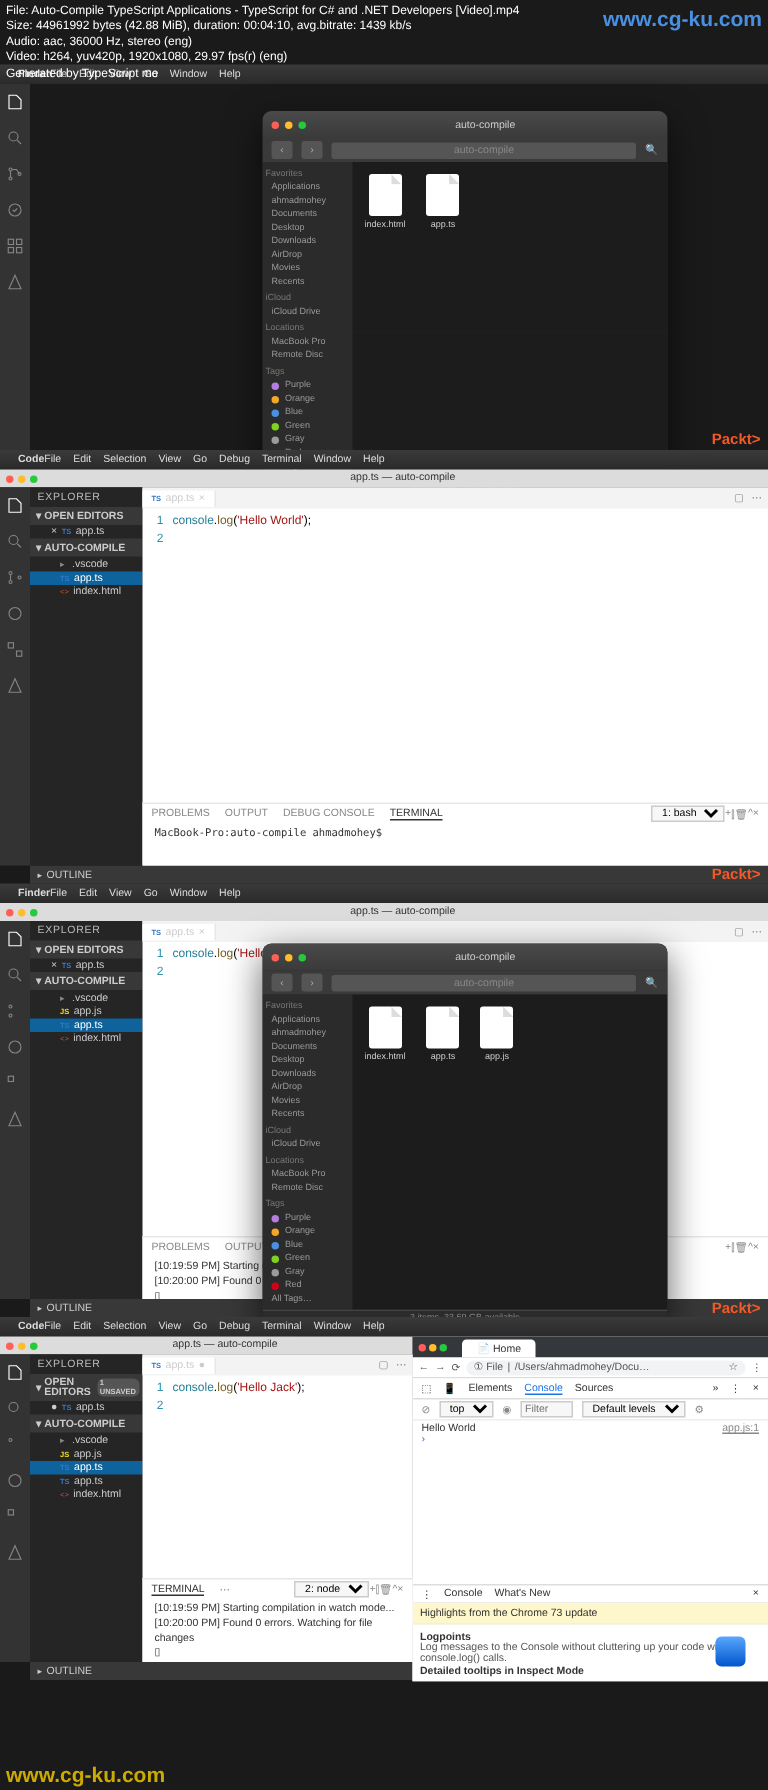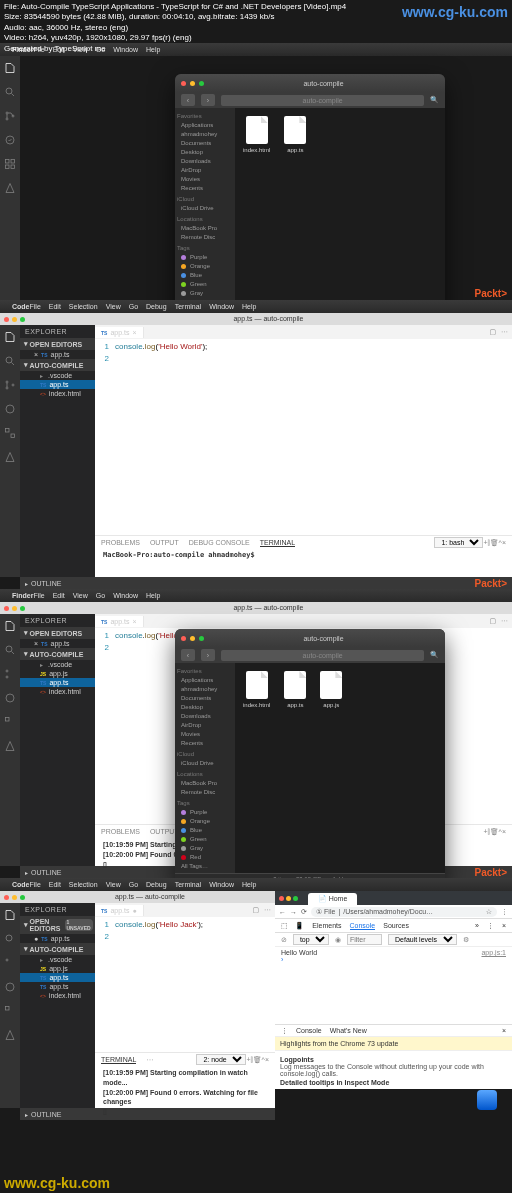--- a/index.html
+++ b/index.html
@@ -34,21 +34,21 @@
   .tab-icons-right { padding: 0 4px; display:flex; gap:5px; color:#888;}
   .code-area { flex: 1; font-family: Menlo, Consolas, monospace; font-size: 8px; padding: 2px 0; color: #333; line-height: 1.5; }
   .code-line { display: flex; }
   .line-num { width: 20px; text-align: right; padding-right: 6px; color: #2b91af; }
   .code { white-space: pre; }
   .tok-obj{color:#267f99}.tok-fn{color:#795e26}.tok-str{color:#a31515}.tok-punc{color:#000}
   .panel-bar { height: 14px; background: #fff; border-top:1px solid #e7e7e7; display:flex; align-items:center; font-size:7px; color:#888; padding:0 6px; gap:10px; justify-content:space-between;}
   .panel-tabs {display:flex;gap:10px;}
   .panel-tabs .active {color:#333; border-bottom:1px solid #333;}
   .panel-controls{display:flex;gap:0;align-items:center;}
-  .terminal-content { height: 28px; background:#fff; font-family: Menlo, monospace; font-size:7px; padding:2px 8px; color:#333; line-height:1.4;font-weight:bold;}
+  .terminal-content { height: 28px; background:#fff; font-family: Menlo, monospace; font-size:7px; padding:2px 8px; color:#333; line-height:1.4;}
   .outline-bar { height: 12px; background: #383838; font-size: 7px; padding: 1px 5px; display:flex;align-items:center;gap:3px;}
   .outline-bar::before{content:"▸"; font-size:6px;}
   .packt-logo { position: absolute; right: 5px; color: #f05a28; font-size: 10px; font-weight: bold; z-index:5;}
   .finder-window { position: absolute; background: #2b2b2b; border-radius: 6px; box-shadow: 0 8px 24px rgba(0,0,0,0.6); overflow: hidden; font-size:7px; color:#ccc;}
   .finder-top{height:18px;background:linear-gradient(#4a4a4a,#3a3a3a);display:flex;align-items:center;padding:0 6px;gap:4px;}
   .finder-toolbar{height:16px;background:#3a3a3a;display:flex;align-items:center;padding:0 6px;gap:6px;}
   .finder-nav-btn{width:14px;height:12px;background:#555;border-radius:2px;display:flex;align-items:center;justify-content:center;font-size:7px;color:#aaa;}
   .finder-search{flex:1;background:#555;border-radius:2px;height:11px;padding:0 4px;line-height:11px;color:#888;text-align:center;}
   .finder-body{display:flex;}
   .finder-sidebar{width:60px;background:#2b2b2b;padding:2px;font-size:6px;line-height:1.5;color:#999;}
@@ -76,21 +76,21 @@
   .dt-whatsnew{padding:3px 5px;font-size:7px;color:#555;}
   .dt-whatsnew b{color:#333;font-weight:bold;display:block;margin-top:2px;}
   .safari-icon{position:absolute;right:15px;bottom:10px;width:20px;height:20px;border-radius:4px;background:linear-gradient(#5aa7ff,#0055cc);z-index:6;}
   select,input{font-size:7px;border:1px solid #ccc;background:#f7f7f7;height:11px;padding:0 2px;}
 </style>
 </head>
 <body>
 
 <div class="header-info">
   <div>File: Auto-Compile TypeScript Applications - TypeScript for C# and .NET Developers [Video].mp4</div>
-  <div>Size: 83544590 bytes (42.88 MiB), duration: 00:04:10, avg.bitrate: 1439 kb/s</div>
+  <div>Size: 44961992 bytes (42.88 MiB), duration: 00:04:10, avg.bitrate: 1439 kb/s</div>
   <div>Audio: aac, 36000 Hz, stereo (eng)</div>
   <div>Video: h264, yuv420p, 1920x1080, 29.97 fps(r) (eng)</div>
   <div>Generated by TypeScript me</div>
 </div>
 <div class="watermark-top">www.cg-ku.com</div>
 
 <div style="position:relative;height:300px;background:#1a1a1a;">
 
   <div class="mac-menu" style="position:absolute;top:43px;left:0;right:0;">
     <span class="apple-logo"></span>
@@ -618,21 +618,21 @@
             <div>[10:20:00 PM] Found 0 errors. Watching for file changes</div>
             <div>▯</div>
           </div>
         </div>
       </div>
       <div class="outline-bar" style="margin-left:20px;">
           <span>OUTLINE</span>
         </div>
     </div>
 
-    <div class="browser" style="flex:1;height:198px;background:#fff;">
+    <div class="browser" style="flex:1;height:230px;background:#fff;">
       <div class="browser-tabs">
         <span class="dot dred" style="margin:0 2px 4px 4px;"></span>
         <span class="dot dyel" style="margin:0 2px 4px 0;"></span>
         <span class="dot dgrn" style="margin:0 6px 4px 0;"></span>
         <div class="browser-tab">📄 <span>Home</span></div>
       </div>
       <div class="browser-addr">
         <span>←</span>
         <span>→</span>
         <span>⟳</span>

